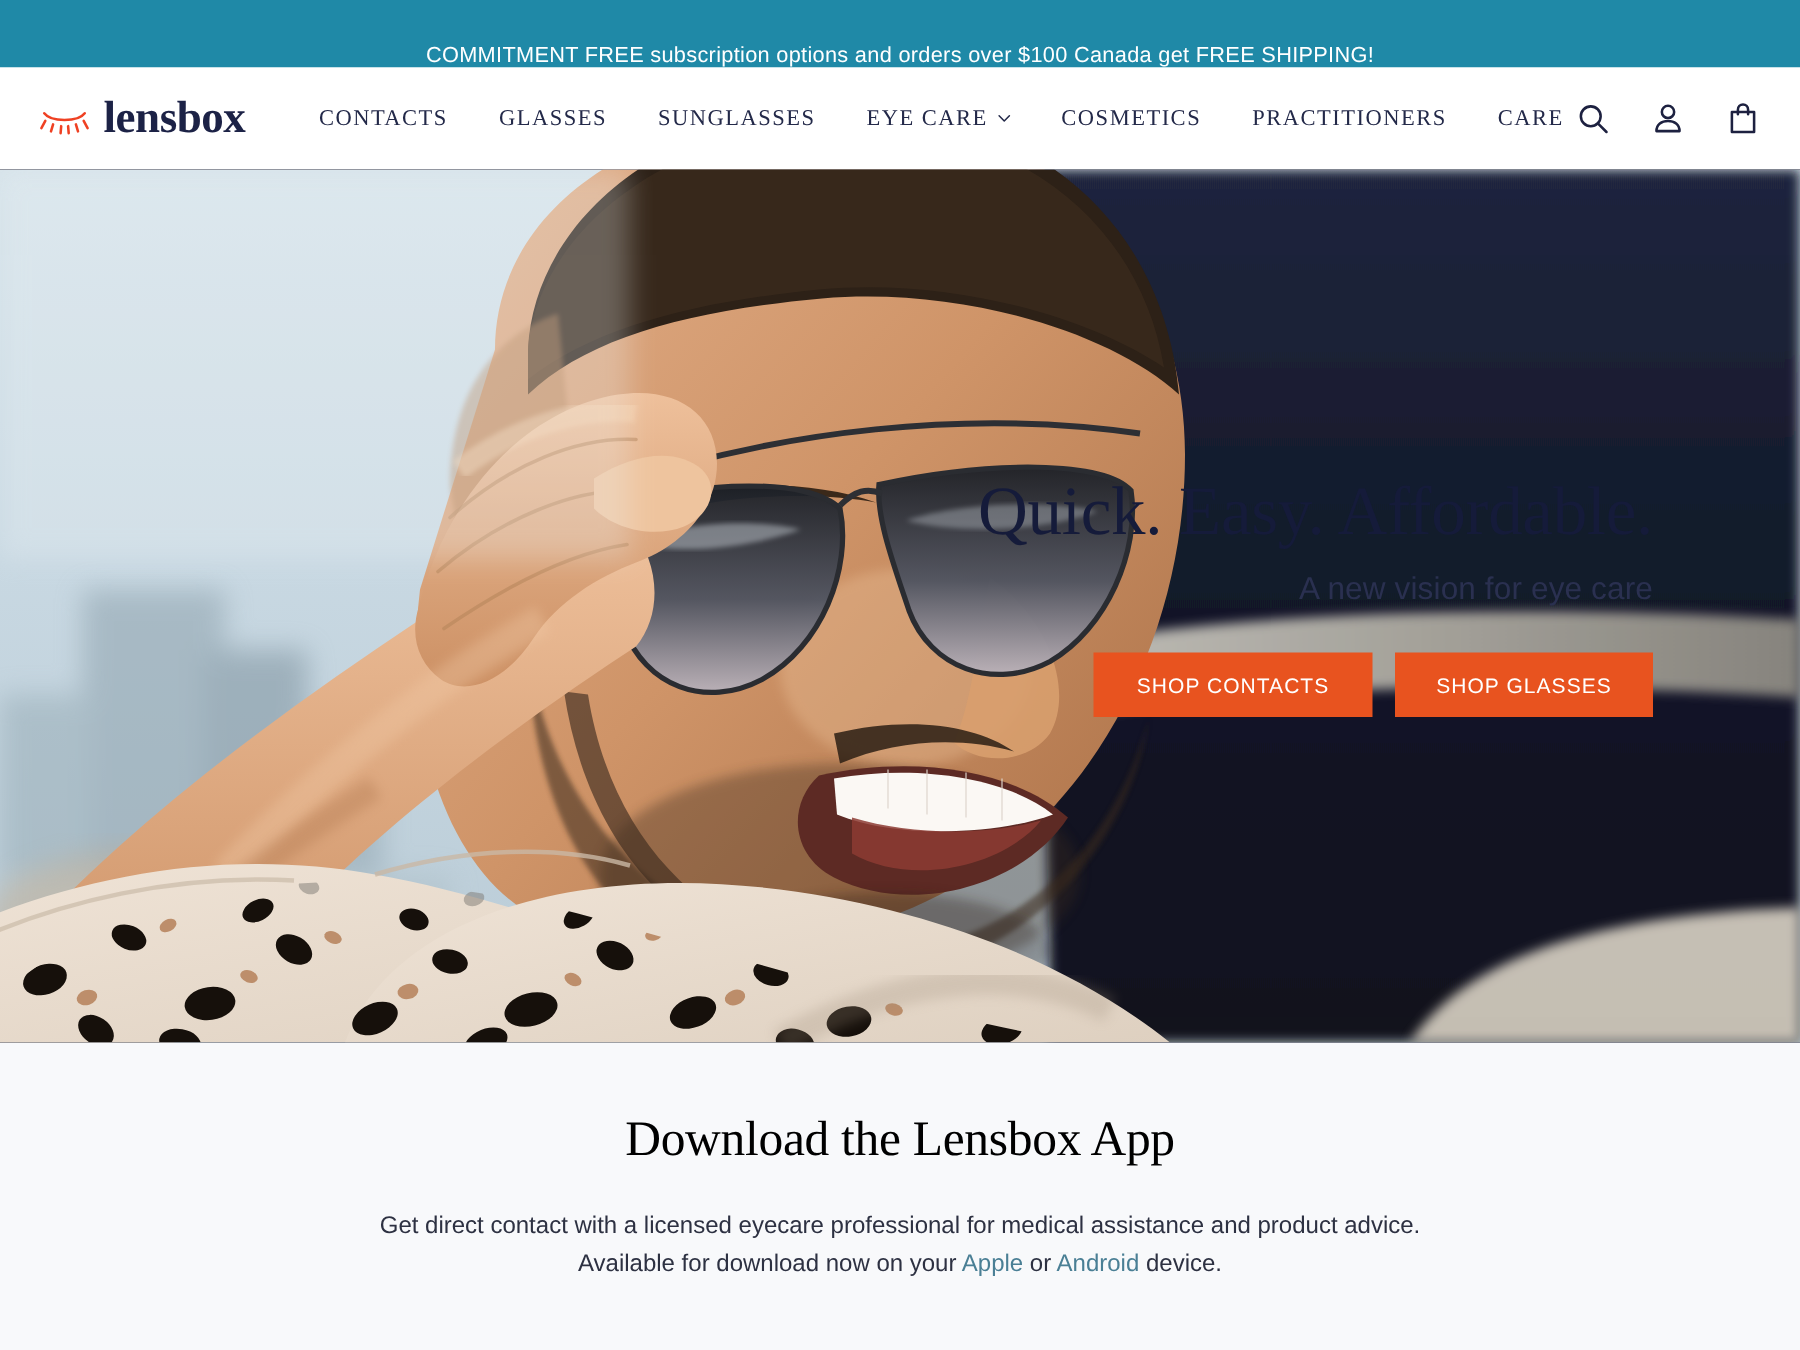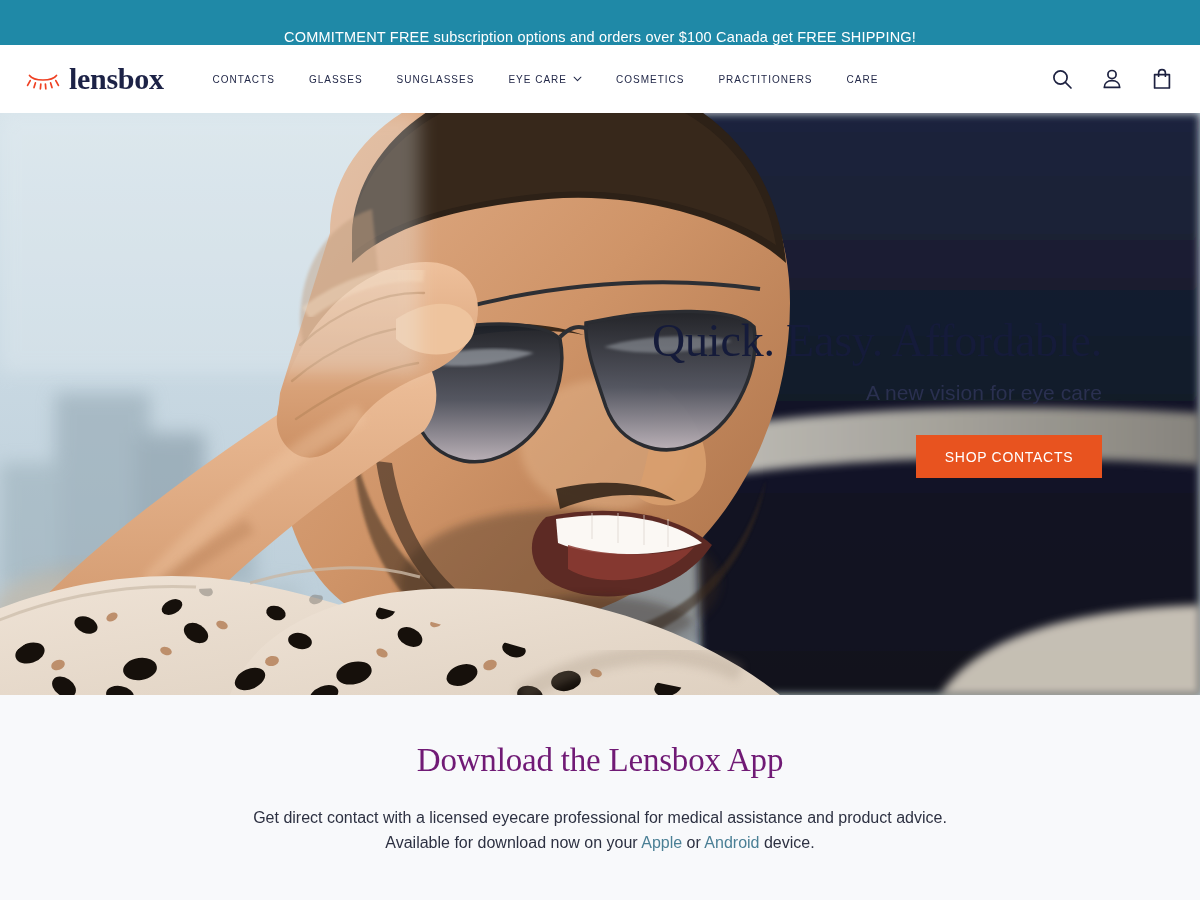--- a/index.html
+++ b/index.html
@@ -37,27 +37,28 @@
   .brand-name {
     font-family: "Liberation Serif", serif;
     font-weight: bold;
     font-size: 30px;
     color: #1c2246;
     letter-spacing: -0.3px;
     line-height: 1;
   }
   .nav { display: flex; align-items: center; margin-left: 32px; }
   .nav-item {
-    font-size: 10px;
+    font-size: 15px;
     color: #232949;
     letter-spacing: 1px;
     padding: 0 17px;
     display: flex; align-items: center; gap: 6px;
     cursor: pointer;
     white-space: nowrap;
+    font-family: Liberation Serif, serif;
   }
   .chev { display: inline-block; width: 9px; height: 6px; }
   .actions {
     position: absolute; right: 26px; top: 0; height: 68px;
     display: flex; align-items: center; gap: 26px;
   }
   .icon-btn { width: 24px; height: 24px; cursor: pointer; display: block; }
 
   
   .hero {
@@ -109,21 +110,21 @@
   
   .download {
     background: #f8f9fb;
     height: 205px;
     padding-top: 47px;
     text-align: center;
   }
   .dl-title {
     font-family: "Liberation Serif", serif;
     font-size: 33px;
-    color: #701a75;
+    color: #000000;
     letter-spacing: -0.2px;
   }
   .dl-body {
     margin: 27px auto 0;
     width: 700px;
     font-size: 16px;
     line-height: 1.55;
     color: #2d3142;
   }
   .dl-link { color: #4a7f95; cursor: pointer; }
@@ -409,20 +410,21 @@
       </g>
 
       <rect x="0" y="0" width="420" height="260" fill="#eef4f7" opacity=".28" filter="url(#blurBig)"></rect>
     </svg>
 
     <div class="hero-copy">
       <div class="hero-title">Quick. Easy. Affordable.</div>
       <div class="hero-sub">A new vision for eye care</div>
       <div class="hero-btns">
         <button class="btn btn-contacts">SHOP CONTACTS</button>
+        <button class="btn btn-glasses">SHOP GLASSES</button>
       </div>
     </div>
   </div>
 
   <div class="download">
     <div class="dl-title">Download the Lensbox App</div>
     <div class="dl-body">
       <span>Get direct contact with a licensed eyecare professional for medical assistance and product advice. Available for download now on your </span><span class="dl-link">Apple</span><span> or </span><span class="dl-link">Android</span><span> device.</span>
     </div>
   </div>

